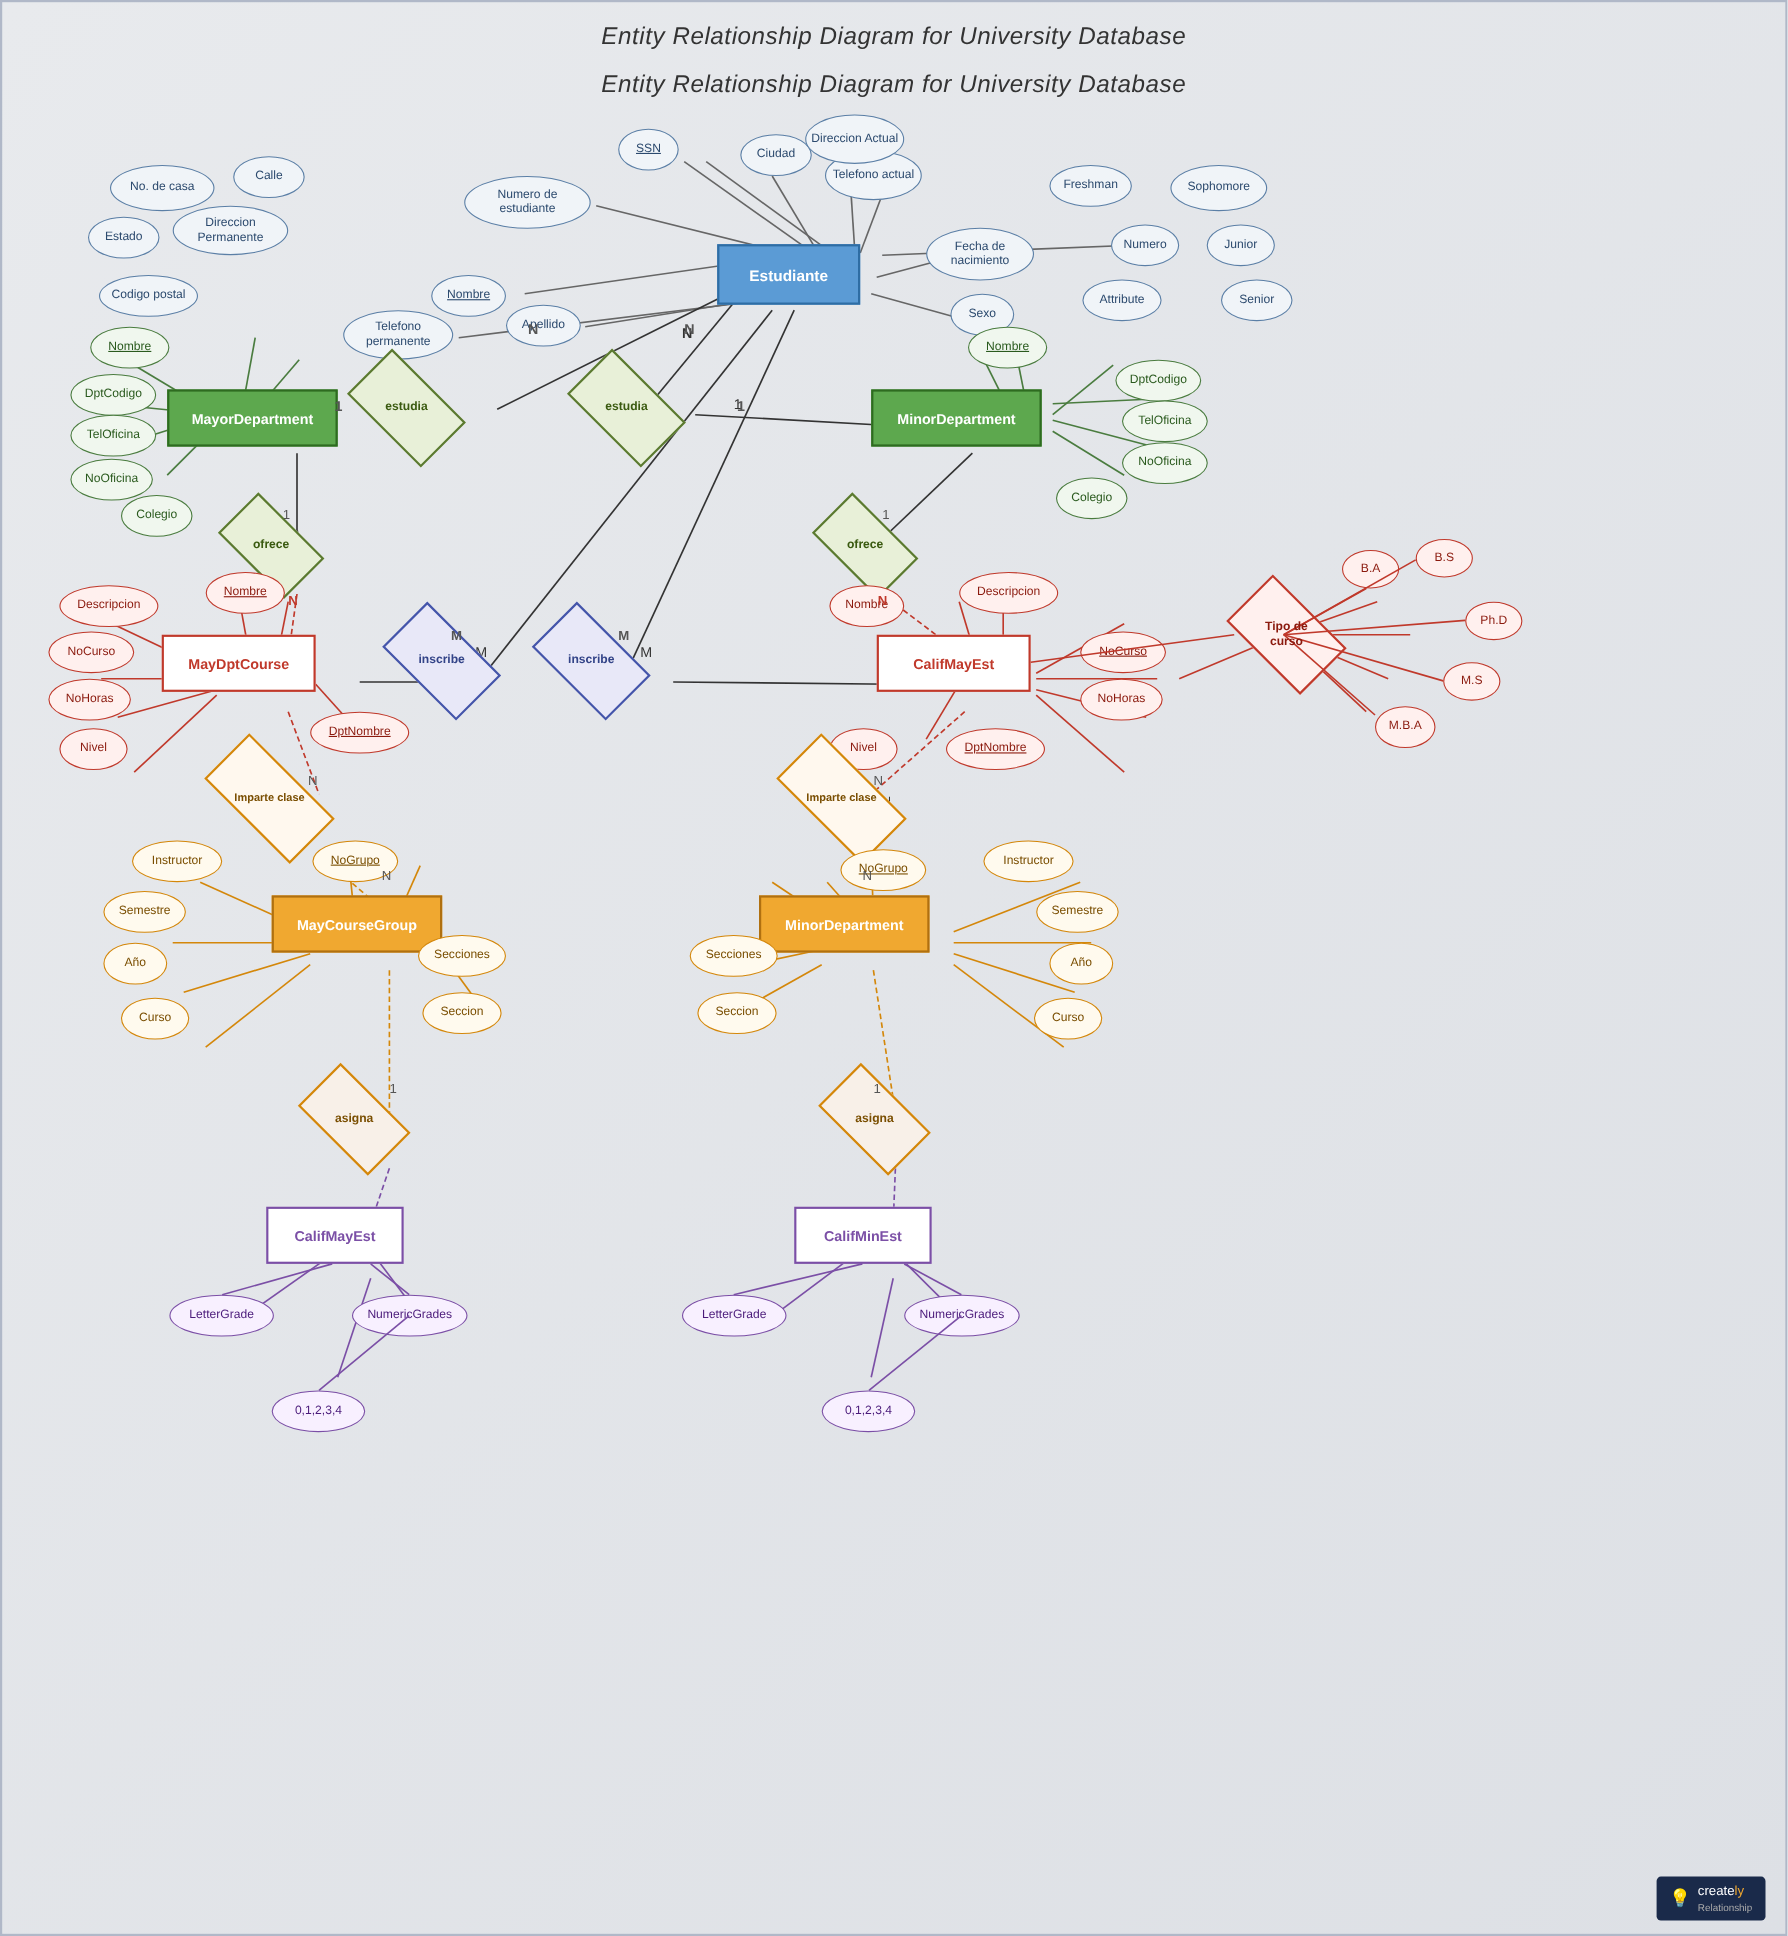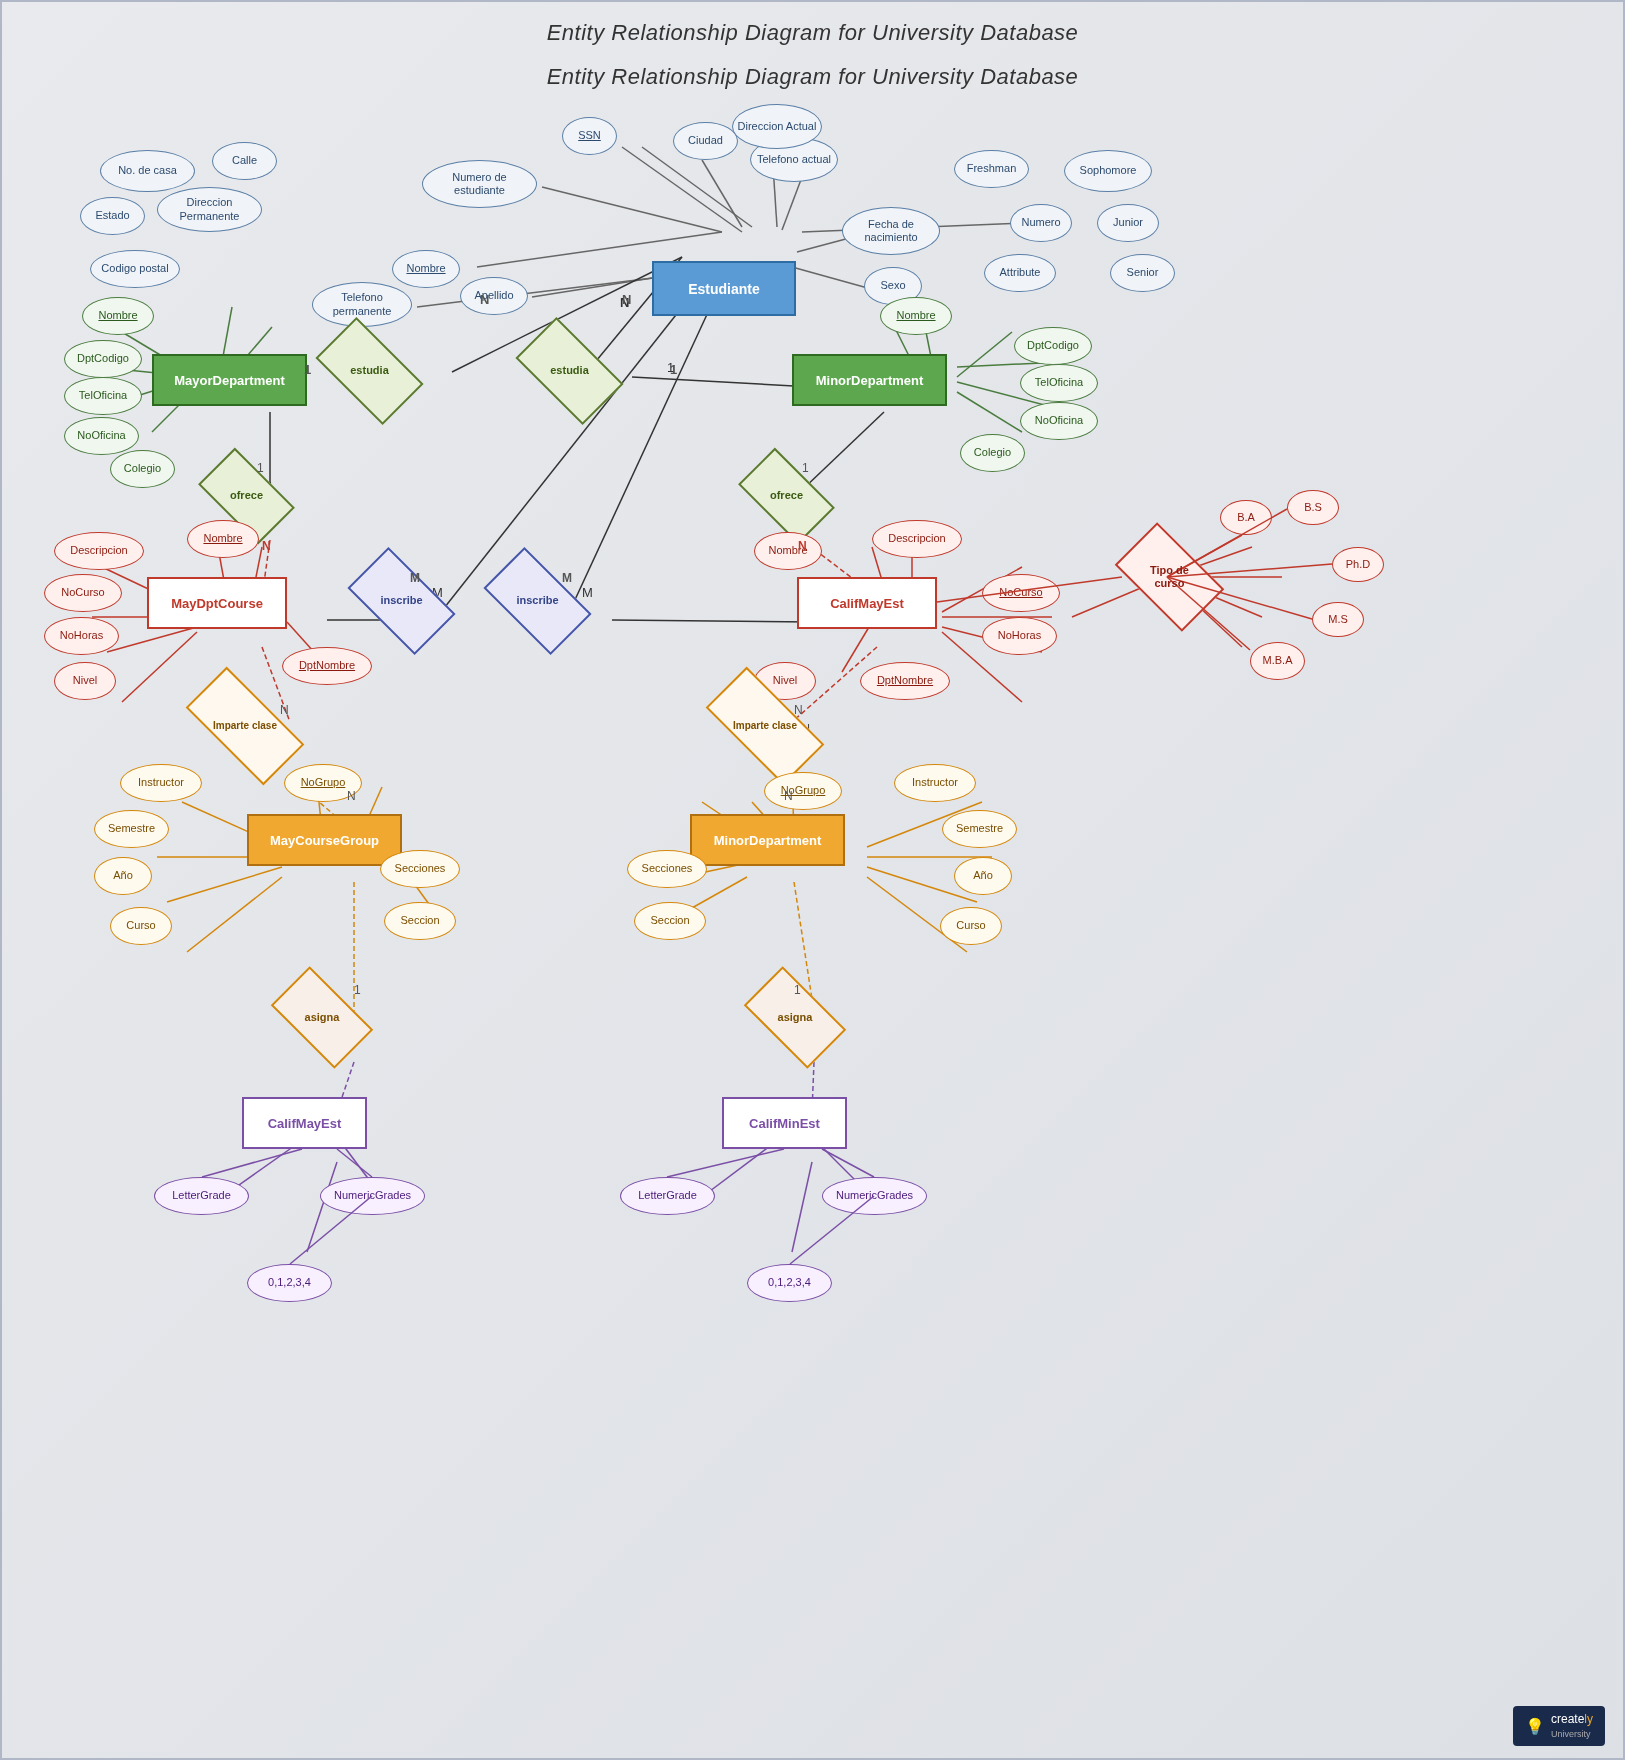--- a/index.html
+++ b/index.html
@@ -309,21 +309,21 @@
   <div class="ellipse blue-outline" style="left:1062px;top:148px;width:88px;height:42px;">Sophomore</div>
 
   <div class="ellipse blue-outline" style="left:1008px;top:202px;width:62px;height:38px;">Numero</div>
 
   <div class="ellipse blue-outline" style="left:1095px;top:202px;width:62px;height:38px;">Junior</div>
 
   <div class="ellipse blue-outline" style="left:982px;top:252px;width:72px;height:38px;">Attribute</div>
 
   <div class="ellipse blue-outline" style="left:1108px;top:252px;width:65px;height:38px;">Senior</div>
 
-  <div class="entity-rect blue" style="left:650px;top:220px;width:144px;height:55px;font-size:14px;margin-top:39px;">Estudiante</div>
+  <div class="entity-rect blue" style="left:650px;top:220px;width:130px;height:55px;font-size:14px;">Estudiante</div>
 
   <div class="diamond-wrapper" style="left:320px;top:340px;width:95px;height:58px;">
     <div class="diamond">
       <div class="diamond-bg" style="background:#e8f0d8;border-color:#5b7a30;"></div>
       <div class="diamond-text" style="color:#3a5a10;font-size:11px;">estudia</div>
     </div>
   </div>
   <div class="diamond-wrapper" style="left:520px;top:340px;width:95px;height:58px;">
     <div class="diamond">
       <div class="diamond-bg" style="background:#e8f0d8;border-color:#5b7a30;"></div>
@@ -510,15 +510,15 @@
     <text x="792" y="712" font-size="12" fill="#555">N</text>
     <text x="345" y="798" font-size="12" fill="#555">N</text>
     <text x="782" y="798" font-size="12" fill="#555">N</text>
 
     <text x="352" y="992" font-size="12" fill="#555">1</text>
     <text x="792" y="992" font-size="12" fill="#555">1</text>
   </svg>
 
   <div class="creately-logo">
     <span class="bulb">💡</span>
-    <span>create<span style="color:#f0a830;">ly</span><br><span style="font-size:9px;color:#aaa;">University</span></span>
+    <span>create<span style="color:#f0a830;">ly</span><br><span style="font-size:9px;color:#aaa;">Relationship</span></span>
   </div>
 </div>
 
 </body></html>

